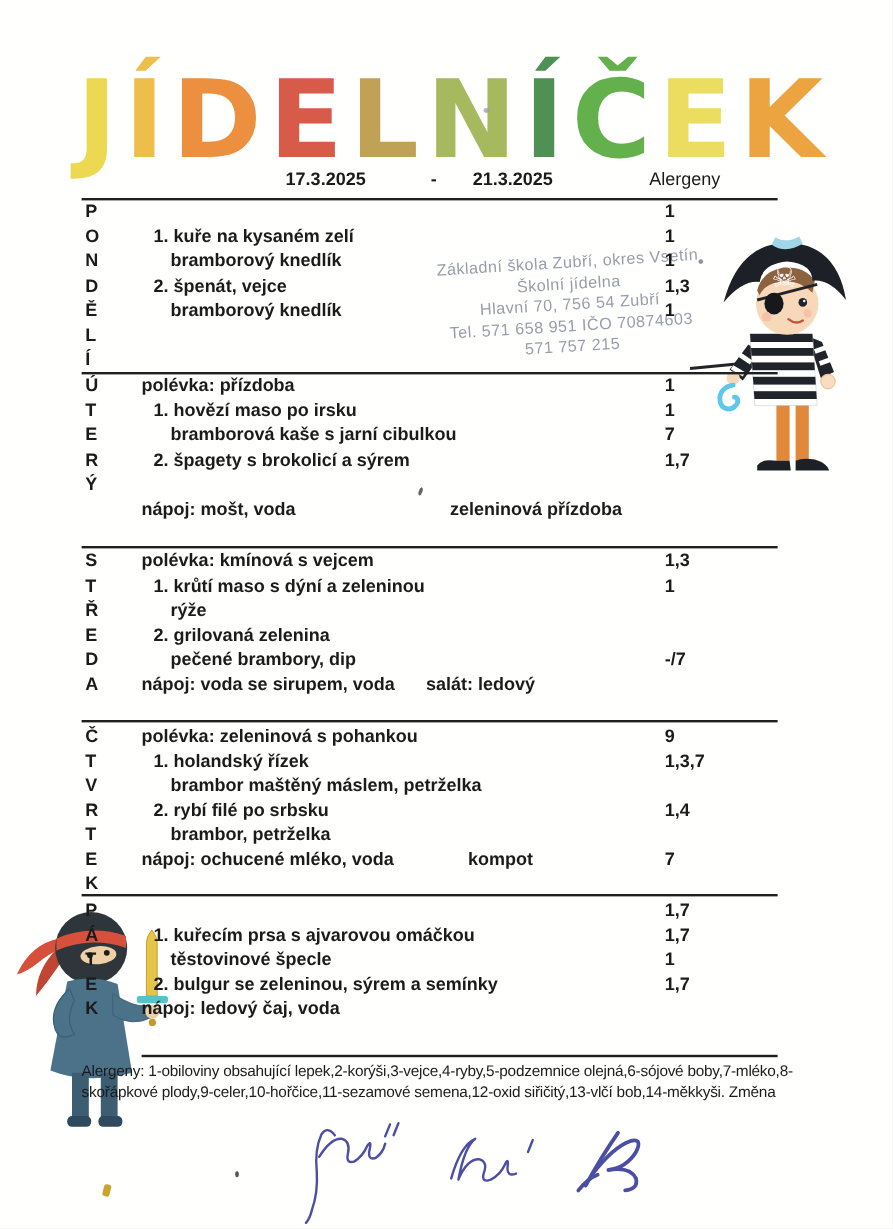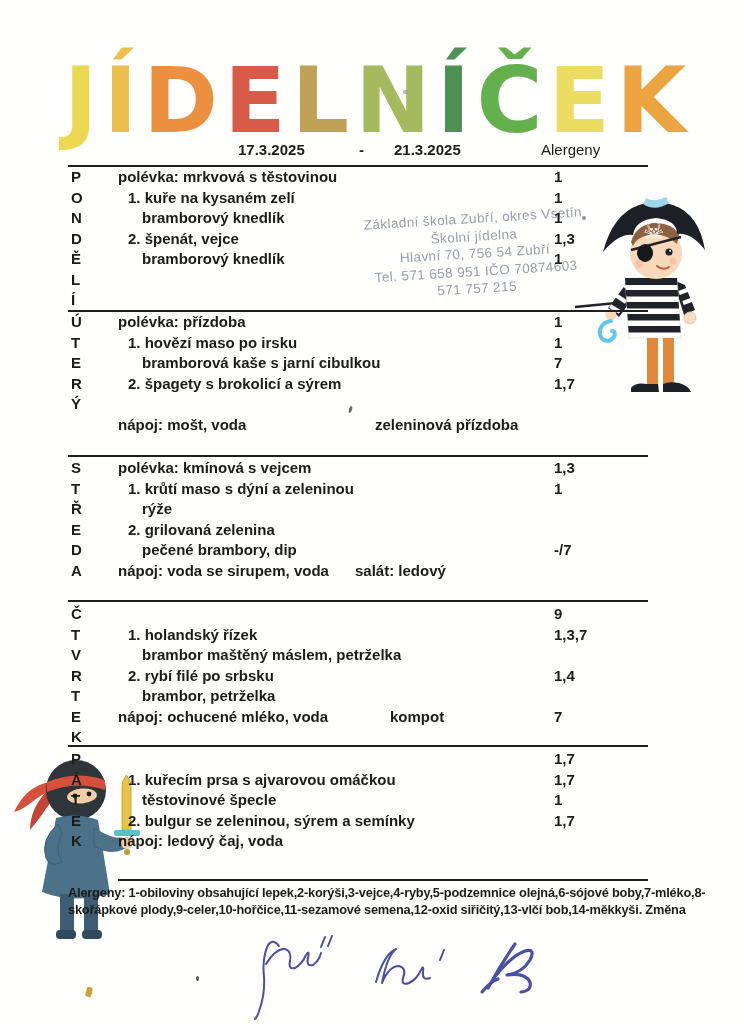--- a/index.html
+++ b/index.html
@@ -21,21 +21,21 @@
   .dl{position:absolute;left:71px;}
   .tx{position:absolute;white-space:nowrap;}
   .i0{left:118px}.i1{left:128px}.i2{left:142px}
   .mid{position:absolute;white-space:nowrap;font-weight:bold;}
   .alg{position:absolute;left:554px;white-space:nowrap;}
   
   .stamp{position:absolute;left:330px;top:210px;width:290px;transform:rotate(-3.5deg);
          color:#8d93a2;font-size:13.5px;line-height:17.5px;text-align:center;
          letter-spacing:.4px;opacity:.9;z-index:2;}
   
-  .footer{position:absolute;left:68px;top:884px;z-index:4;font-size:12.8px;font-weight:bold;
+  .footer{position:absolute;left:68px;top:884px;z-index:4;font-size:12.8px;font-weight:normal;
           line-height:17px;letter-spacing:-0.2px;}
   .footer div{white-space:nowrap;}
   
   .illu{position:absolute;z-index:1;}
   .sig{position:absolute;left:235px;top:920px;z-index:5;}
   .speck{position:absolute;z-index:6;}
 </style>
 </head>
 <body>
 
@@ -70,21 +70,20 @@
     <div>Základní škola Zubří, okres Vsetín</div>
     <div>Školní jídelna</div>
     <div>Hlavní 70, 756 54 Zubří</div>
     <div>Tel. 571 658 951    IČO 70874603</div>
     <div>571 757 215</div>
   </div>
 
   <div class="sec" style="top:168px">
     <div class="line">
       <span class="dl">P</span>
-      <span class="tx i0">polévka: mrkvová s těstovinou</span>
       <span class="alg">1</span>
     </div>
     <div class="line">
       <span class="dl">O</span>
       <span class="tx i1">1.  kuře na kysaném zelí</span>
       <span class="alg">1</span>
     </div>
     <div class="line">
       <span class="dl">N</span>
       <span class="tx i2">bramborový knedlík</span>
@@ -165,20 +164,21 @@
     <div class="line">
       <span class="dl">A</span>
       <span class="tx i0">nápoj: voda se sirupem, voda</span>
       <span class="mid" style="left:355px">salát: ledový</span>
     </div>
   </div>
 
   <div class="sec" style="top:605px">
     <div class="line">
       <span class="dl">Č</span>
+      <span class="tx i0">polévka: zeleninová s pohankou</span>
       <span class="alg">9</span>
     </div>
     <div class="line">
       <span class="dl">T</span>
       <span class="tx i1">1.  holandský řízek</span>
       <span class="alg">1,3,7</span>
     </div>
     <div class="line">
       <span class="dl">V</span>
       <span class="tx i2">brambor maštěný máslem, petrželka</span>

